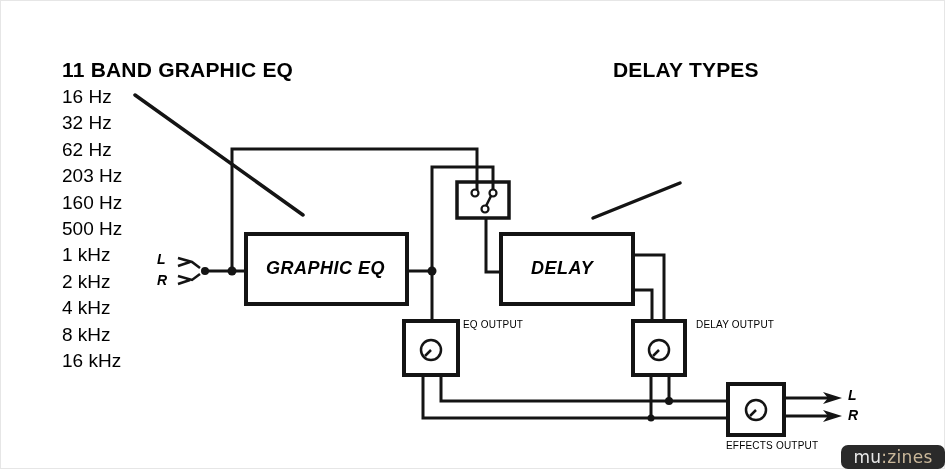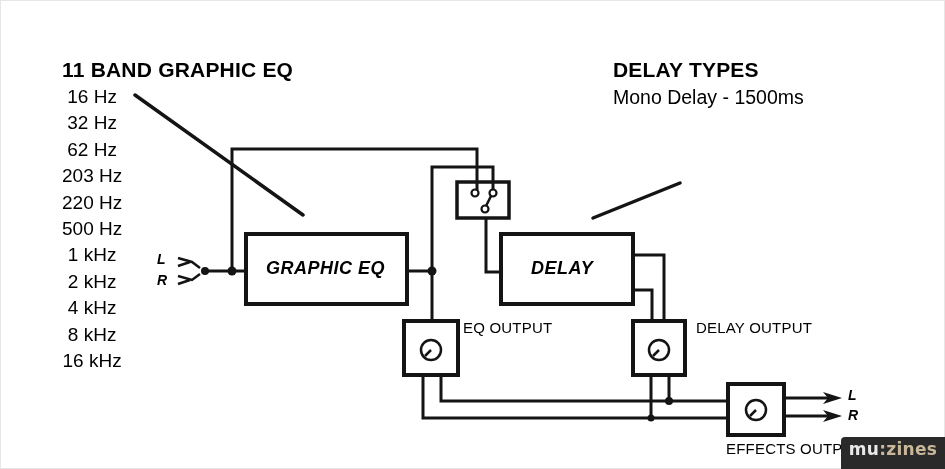--- a/index.html
+++ b/index.html
@@ -3,29 +3,29 @@
 <meta charset="utf-8">
 <style>
   html, body { margin: 0; padding: 0; background: #ffffff; }
   body { width: 945px; height: 469px; position: relative; overflow: hidden;
          font-family: "Liberation Sans", sans-serif; color: #111; }
   .frame { position: absolute; left: 0; top: 0; width: 943px; height: 467px;
            border: 1px solid #e6e6e6; }
   svg { position: absolute; left: 0; top: 0; }
   .txt { position: absolute; white-space: nowrap; color: #000000; }
   .h { font-weight: bold; font-size: 21px; letter-spacing: 0.2px; }
-  .freq { font-size: 19px; line-height: 26.4px; text-align: center; }
+  .freq { font-size: 19px; line-height: 26.4px; }
   .delay-line { font-size: 19.5px; line-height: 26px; }
-  .lbl { font-size: 15px; letter-spacing: 0.2px; }
+  .lbl { font-size: 10px; letter-spacing: 0.2px; }
   .box-label { font-style: italic; font-weight: bold; font-size: 18px; letter-spacing: 0.5px; text-align: right; }
   .io { font-style: italic; font-weight: bold; font-size: 14px; }
-  .brand { position: absolute; right: 0; bottom: 0; width: 104px; height: 32px;
+  .brand { position: absolute; right: 0; bottom: 0; width: 104px; height: 24px;
            background: #2a2a2a; border-top-left-radius: 4px;
-           font-family: "DejaVu Sans", sans-serif; font-weight: bold; font-size: 17px;
-           line-height: 24px; text-align: center; letter-spacing: 0.3px; }
+           font-family: "DejaVu Sans", sans-serif; font-weight: normal; font-size: 17px;
+           line-height: 24px; text-align: center; letter-spacing: 0.3px; border-radius: 7px; }
   .brand .a { color: #e8e8e8; }
   .brand .b { color: #c9b79a; }
 </style>
 </head>
 <body>
 
 <div class="frame"></div>
 
 <svg width="945" height="469" viewBox="0 0 945 469">
   <g fill="none" stroke="#141414" stroke-width="3" stroke-linecap="round" stroke-linejoin="miter">
@@ -105,32 +105,31 @@
     <line x1="756" y1="410" x2="750" y2="416" stroke="#141414" stroke-width="2.5"></line>
   </g>
 </svg>
 
 <div class="txt h" style="left:62px; top:58px;">11 BAND GRAPHIC EQ</div>
 <div class="txt freq" style="left:62px; top:84px;">
   <div>16 Hz</div>
   <div>32 Hz</div>
   <div>62 Hz</div>
   <div>203 Hz</div>
-  <div>220 Hz</div>
+  <div>160 Hz</div>
   <div>500 Hz</div>
   <div>1 kHz</div>
   <div>2 kHz</div>
   <div>4 kHz</div>
   <div>8 kHz</div>
   <div>16 kHz</div>
 </div>
 
 <div class="txt h" style="left:613px; top:58px;">DELAY TYPES</div>
 <div class="txt delay-line" style="left:613px; top:84px;">
-  <div>Mono Delay - 1500ms</div>
 </div>
 
 <div class="txt box-label" style="left:266px; top:258px;">GRAPHIC EQ</div>
 <div class="txt box-label" style="left:531px; top:258px;">DELAY</div>
 
 <div class="txt lbl" style="left:463px; top:319px;">EQ OUTPUT</div>
 <div class="txt lbl" style="left:696px; top:319px;">DELAY OUTPUT</div>
 <div class="txt lbl" style="left:726px; top:440px;">EFFECTS OUTPUT</div>
 
 <div class="txt io" style="left:157px; top:251px;">L</div>

